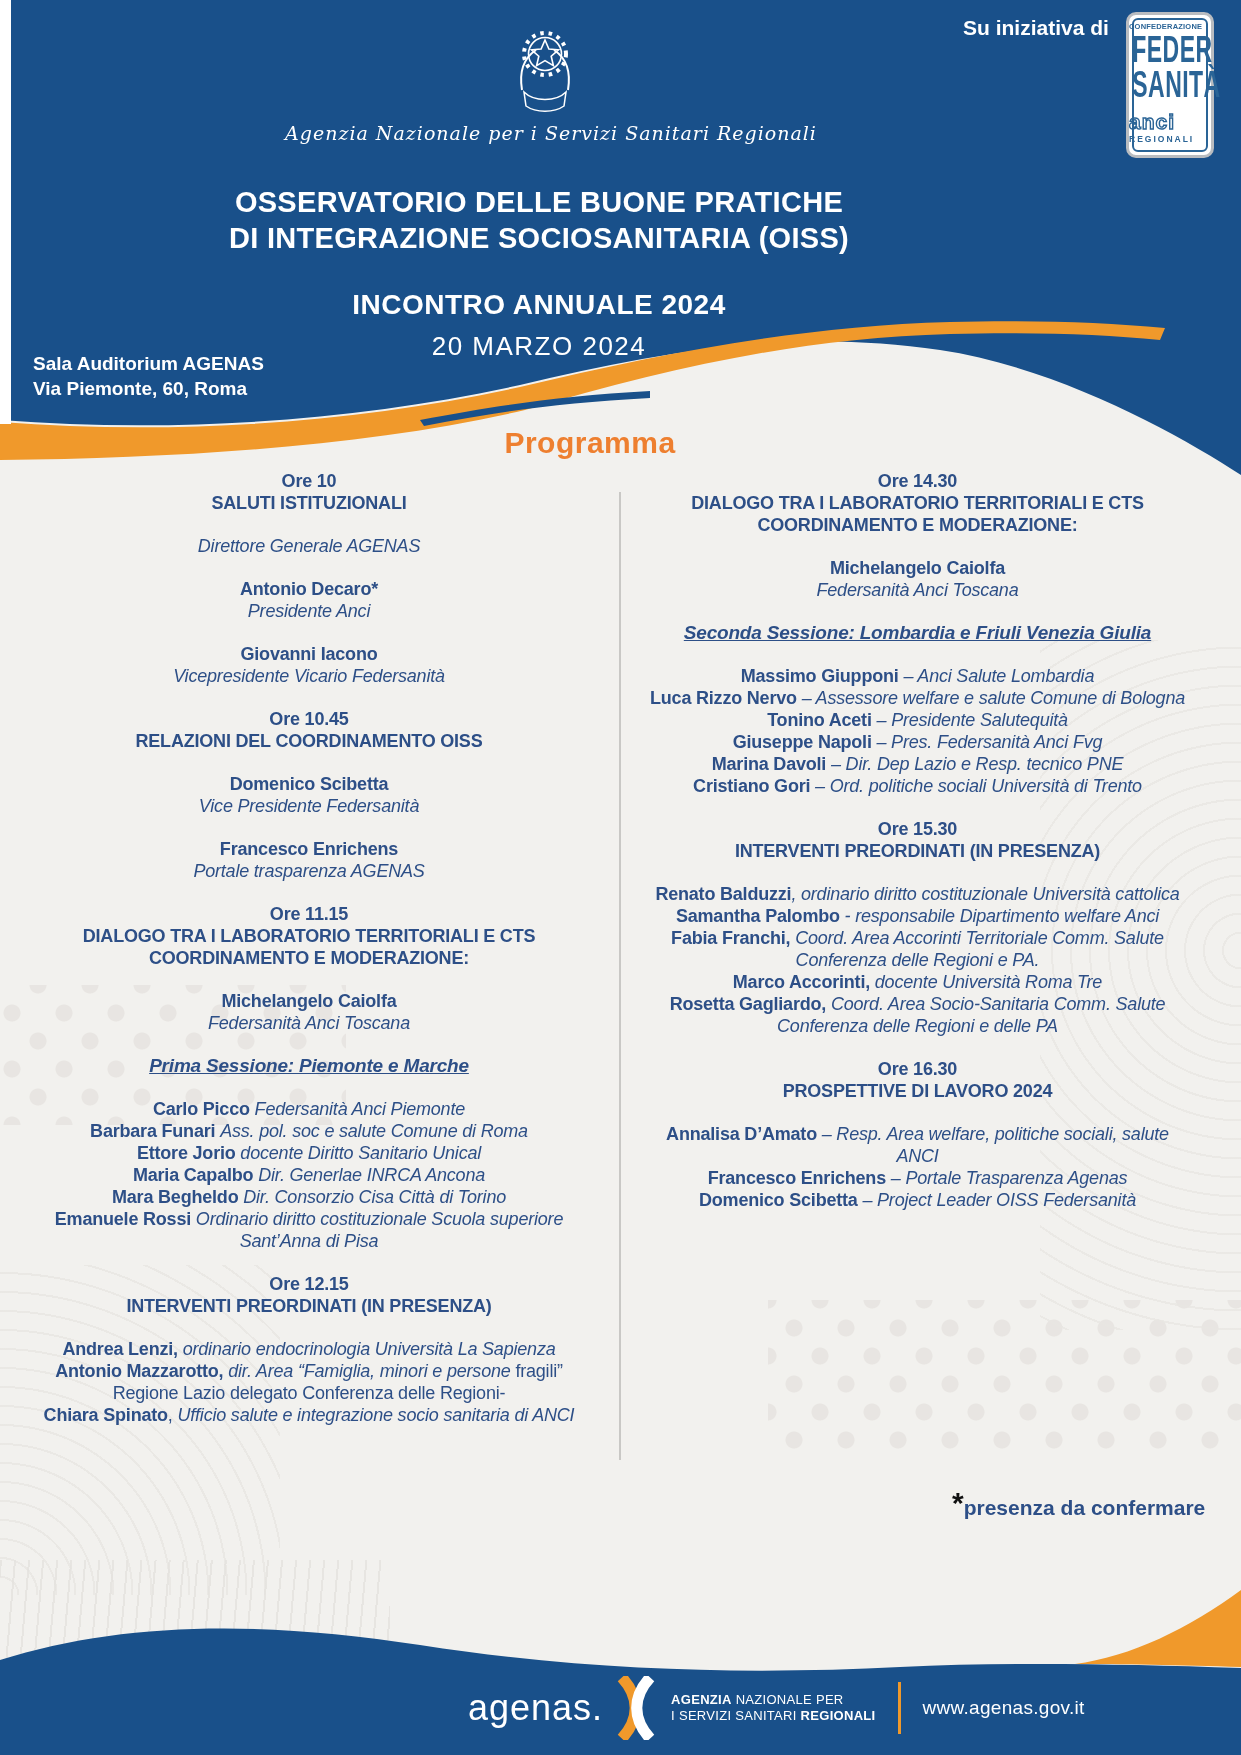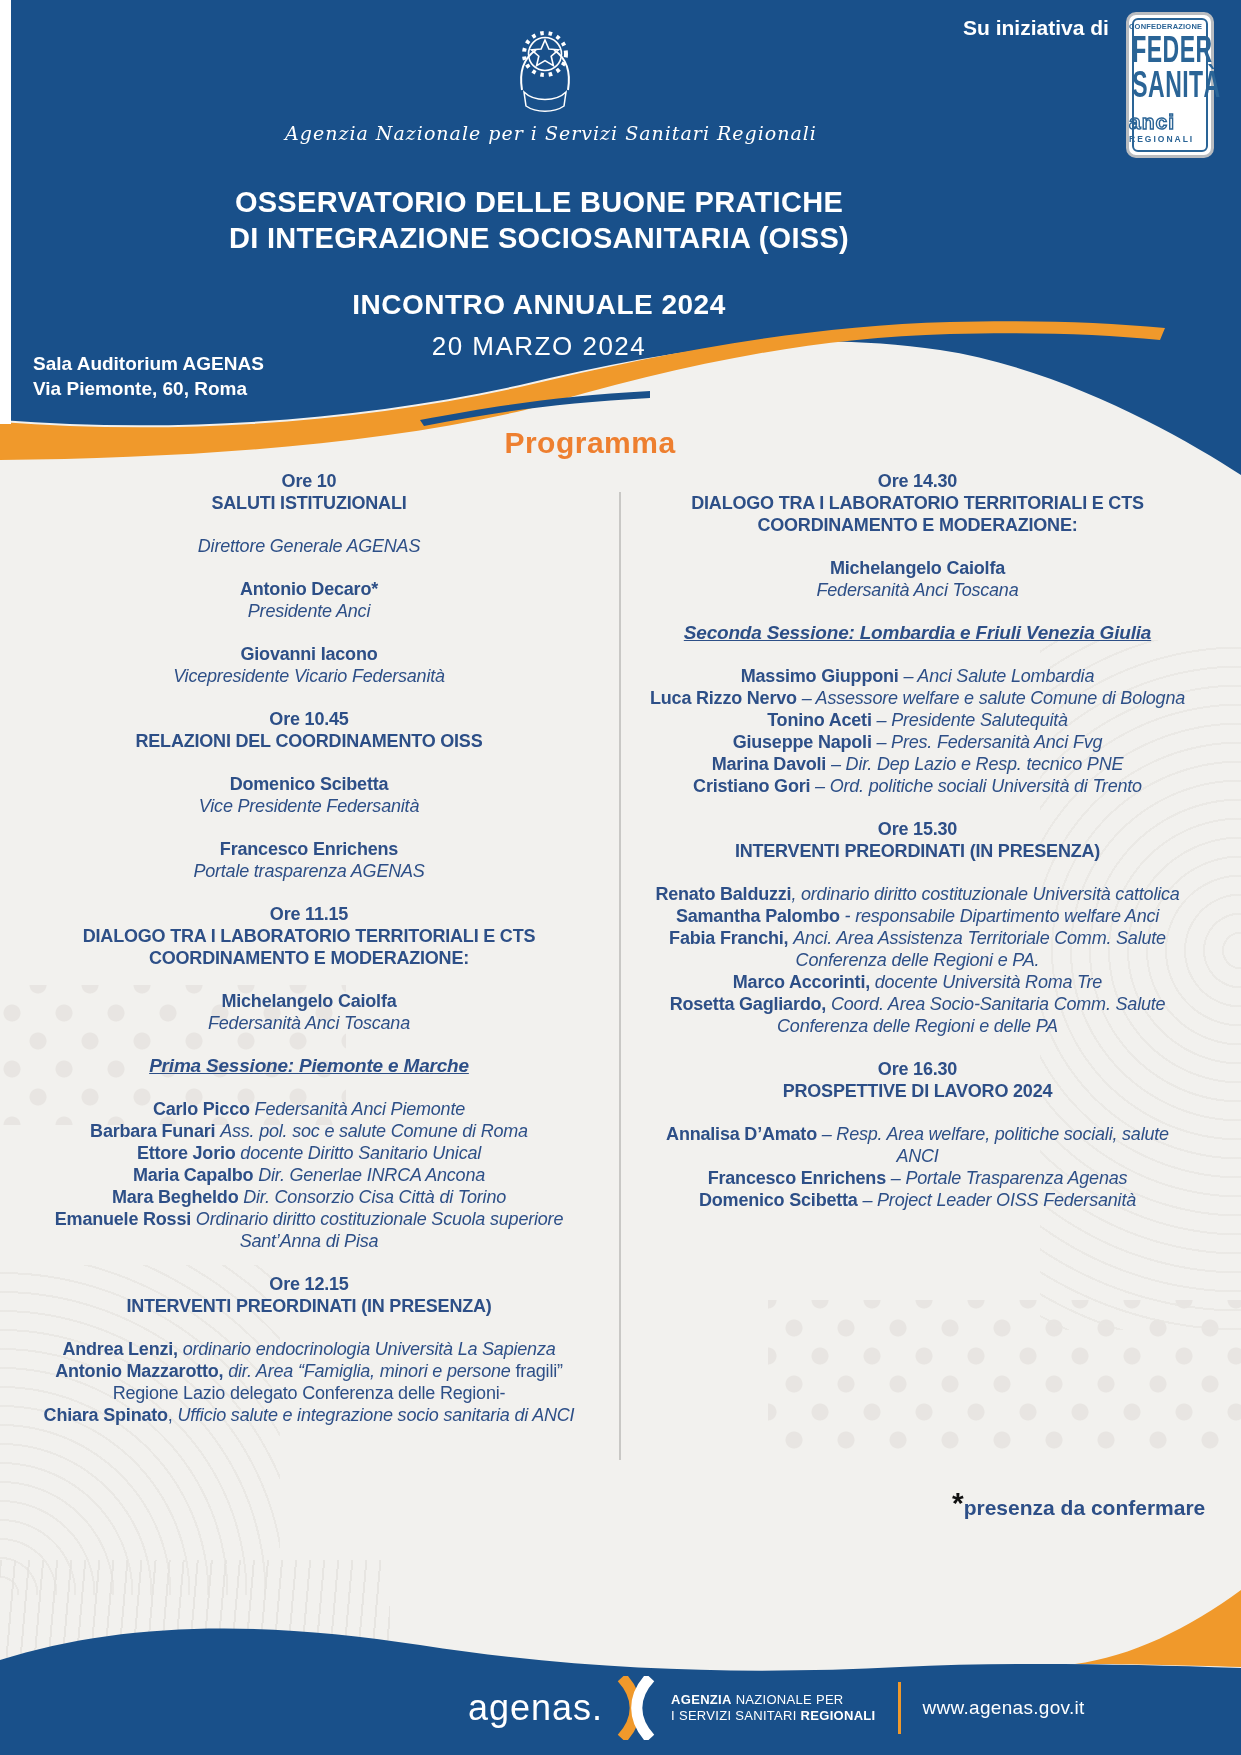--- a/index.html
+++ b/index.html
@@ -211,21 +211,21 @@
         <p class="line"><span class="seg-b">Marina Davoli</span><span class="seg-i"> – Dir. Dep Lazio e Resp. tecnico PNE</span></p>
         <p class="line"><span class="seg-b">Cristiano Gori</span><span class="seg-i"> – Ord. politiche sociali Università di Trento</span></p>
       </div>
       <div class="block">
         <p class="line"><span class="seg-b">Ore 15.30</span></p>
         <p class="line"><span class="seg-b">INTERVENTI PREORDINATI (IN PRESENZA)</span></p>
       </div>
       <div class="block">
         <p class="line"><span class="seg-b">Renato Balduzzi</span><span class="seg-i">, ordinario diritto costituzionale Università cattolica</span></p>
         <p class="line"><span class="seg-b">Samantha Palombo</span><span class="seg-i"> - responsabile Dipartimento welfare Anci</span></p>
-        <p class="line"><span class="seg-b">Fabia Franchi, </span><span class="seg-i">Anci. Area Assistenza Territoriale Comm. Salute Conferenza delle Regioni e PA.</span></p>
+        <p class="line"><span class="seg-b">Fabia Franchi, </span><span class="seg-i">Coord. Area Accorinti Territoriale Comm. Salute Conferenza delle Regioni e PA.</span></p>
         <p class="line"><span class="seg-b">Marco Accorinti, </span><span class="seg-i">docente Università Roma Tre</span></p>
         <p class="line"><span class="seg-b">Rosetta Gagliardo, </span><span class="seg-i">Coord. Area Socio-Sanitaria Comm. Salute Conferenza delle Regioni e delle PA</span></p>
       </div>
       <div class="block">
         <p class="line"><span class="seg-b">Ore 16.30</span></p>
         <p class="line"><span class="seg-b">PROSPETTIVE DI LAVORO 2024</span></p>
       </div>
       <div class="block">
         <p class="line"><span class="seg-b">Annalisa D’Amato</span><span class="seg-i"> – Resp. Area welfare, politiche sociali, salute ANCI</span></p>
         <p class="line"><span class="seg-b">Francesco Enrichens</span><span class="seg-i"> – Portale Trasparenza Agenas</span></p>

